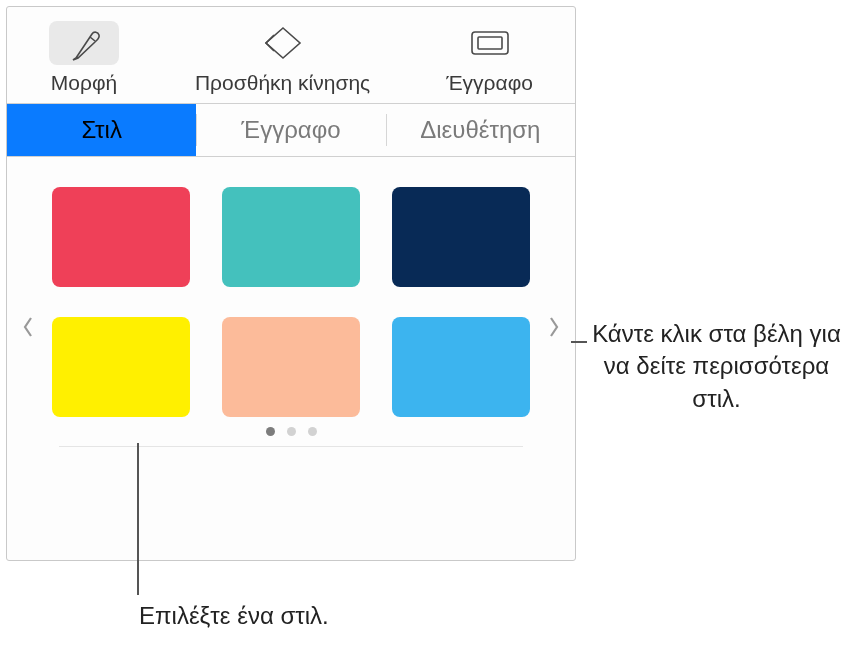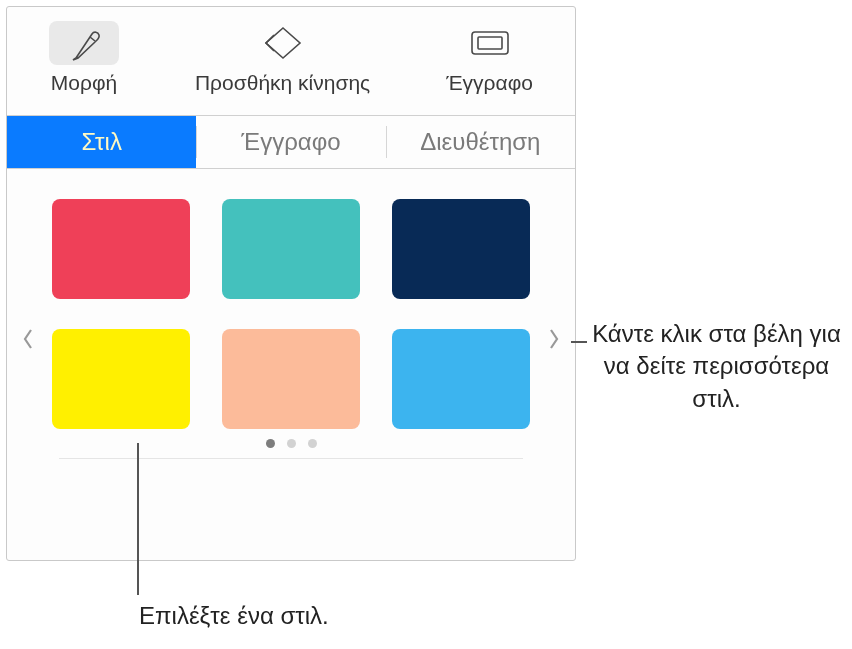--- a/index.html
+++ b/index.html
@@ -19,21 +19,21 @@
       border: 1px solid #c9c9c9;
       border-radius: 3px;
       background: #fdfdfd;
       display: flex;
       flex-direction: column;
     }
     .top-tabs {
       display: flex;
       align-items: center;
       justify-content: space-around;
-      padding: 10px 4px 16px 4px;
+      padding: 10px 4px 4px 4px;
       border-bottom: 1px solid #d0d0d0;
     }
     .top-tab {
       display: flex;
       flex-direction: column;
       align-items: center;
       gap: 6px;
       padding: 4px 8px;
       cursor: pointer;
       color: #3a3a3a;
@@ -69,21 +69,21 @@
       content: '';
       position: absolute;
       left: 0;
       top: 10px;
       bottom: 10px;
       width: 1px;
       background: #d6d6d6;
     }
     .sub-tab.active {
       background: #0a7bff;
-      color: #fef9c3;
+      color: #000000;
       border-top-left-radius: 0;
       border-bottom-left-radius: 0;
     }
     .sub-tab.active::before { display: none; }
     .styles-area {
       flex: 1;
       position: relative;
       padding: 30px 44px 0 44px;
     }
     .styles-grid {

